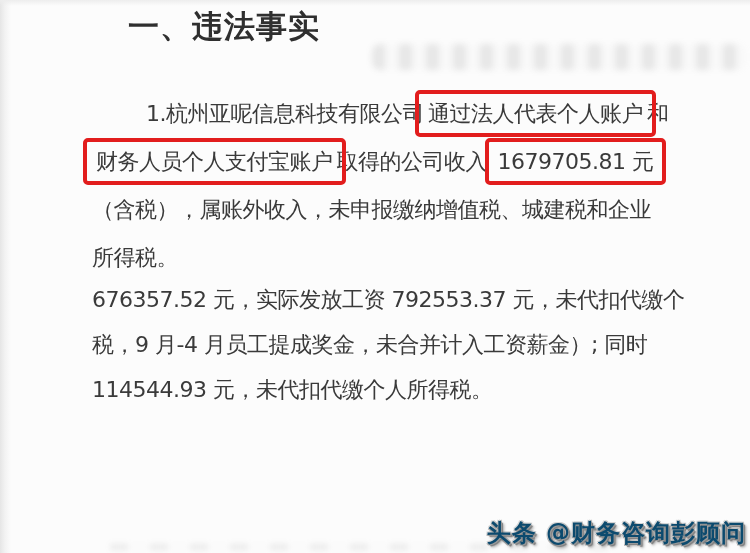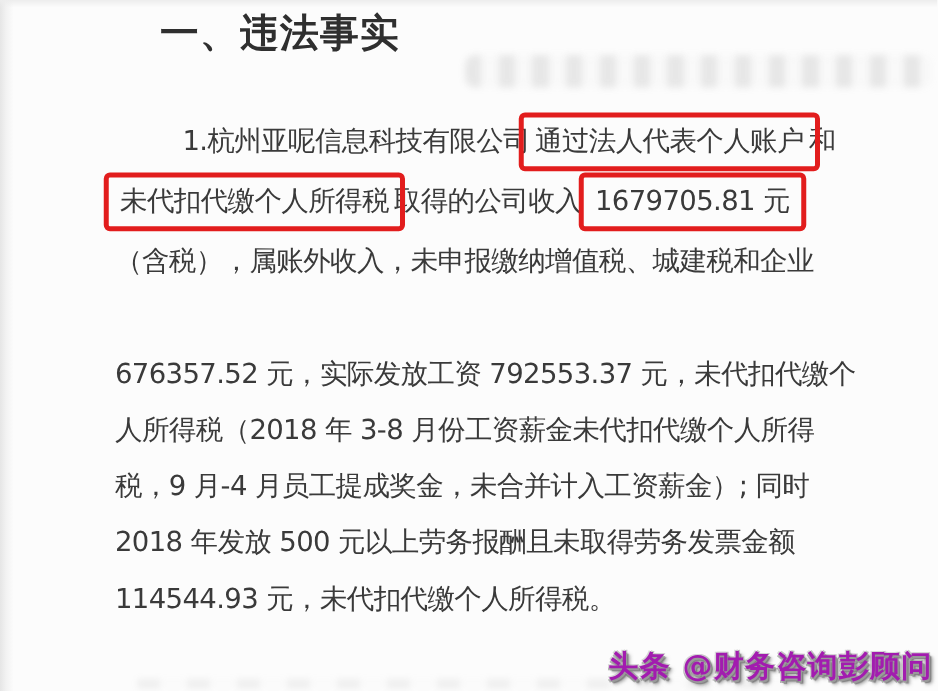--- a/index.html
+++ b/index.html
@@ -64,21 +64,21 @@
     padding: 7px 9px;
     margin: 0 -9px;
     position: relative;
   }
 
   
   .watermark {
     position: absolute; right: 4px; top: 517px;
     font-size: 24px; font-weight: 700; letter-spacing: 1px;
     white-space: nowrap;
-    color: #a21caf;
+    color: #0c4a6e;
     text-shadow:
       1px 1px 0 #9a9a9a,
       2px 2px 1px #7d7d7d,
       3px 3px 3px rgba(90,90,90,.55),
       -1px -1px 0 #d8d8d8,
       -1px 1px 0 #b5b5b5,
       1px -1px 0 #c6c6c6;
   }
 </style>
 </head>
@@ -86,25 +86,24 @@
 
 <div class="edge-band-left"></div>
 <div class="edge-band-top"></div>
 <div class="bleed-streak"></div>
 <div class="bleed-streak-bottom"></div>
 
 <div class="doc-heading">一、违法事实</div>
 
 <div class="doc-paragraph p1">
     <div class="doc-line indent"><span class="plain">1.杭州亚呢信息科技有限公司</span><span class="redbox">通过法人代表个人账户</span><span class="plain">和</span></div>
-    <div class="doc-line"><span class="redbox">未代扣代缴个人所得税</span><span class="plain">取得的公司收入 </span><span class="redbox">1679705.81 元</span></div>
+    <div class="doc-line"><span class="redbox">财务人员个人支付宝账户</span><span class="plain">取得的公司收入 </span><span class="redbox">1679705.81 元</span></div>
     <div class="doc-line"><span class="plain">（含税），属账外收入，未申报缴纳增值税、城建税和企业</span></div>
+    <div class="doc-line"><span class="plain">所得税。</span></div>
   </div>
 
 <div class="doc-paragraph p2">
     <div class="doc-line"><span class="plain">676357.52 元，实际发放工资 792553.37 元，未代扣代缴个</span></div>
-    <div class="doc-line"><span class="plain">人所得税（2018 年 3-8 月份工资薪金未代扣代缴个人所得</span></div>
     <div class="doc-line"><span class="plain">税，9 月-4 月员工提成奖金，未合并计入工资薪金）; 同时</span></div>
-    <div class="doc-line"><span class="plain">2018 年发放 500 元以上劳务报酬且未取得劳务发票金额</span></div>
     <div class="doc-line"><span class="plain">114544.93 元，未代扣代缴个人所得税。</span></div>
   </div>
 
 <div class="watermark">头条 @财务咨询彭顾问</div>
 
 </body></html>

